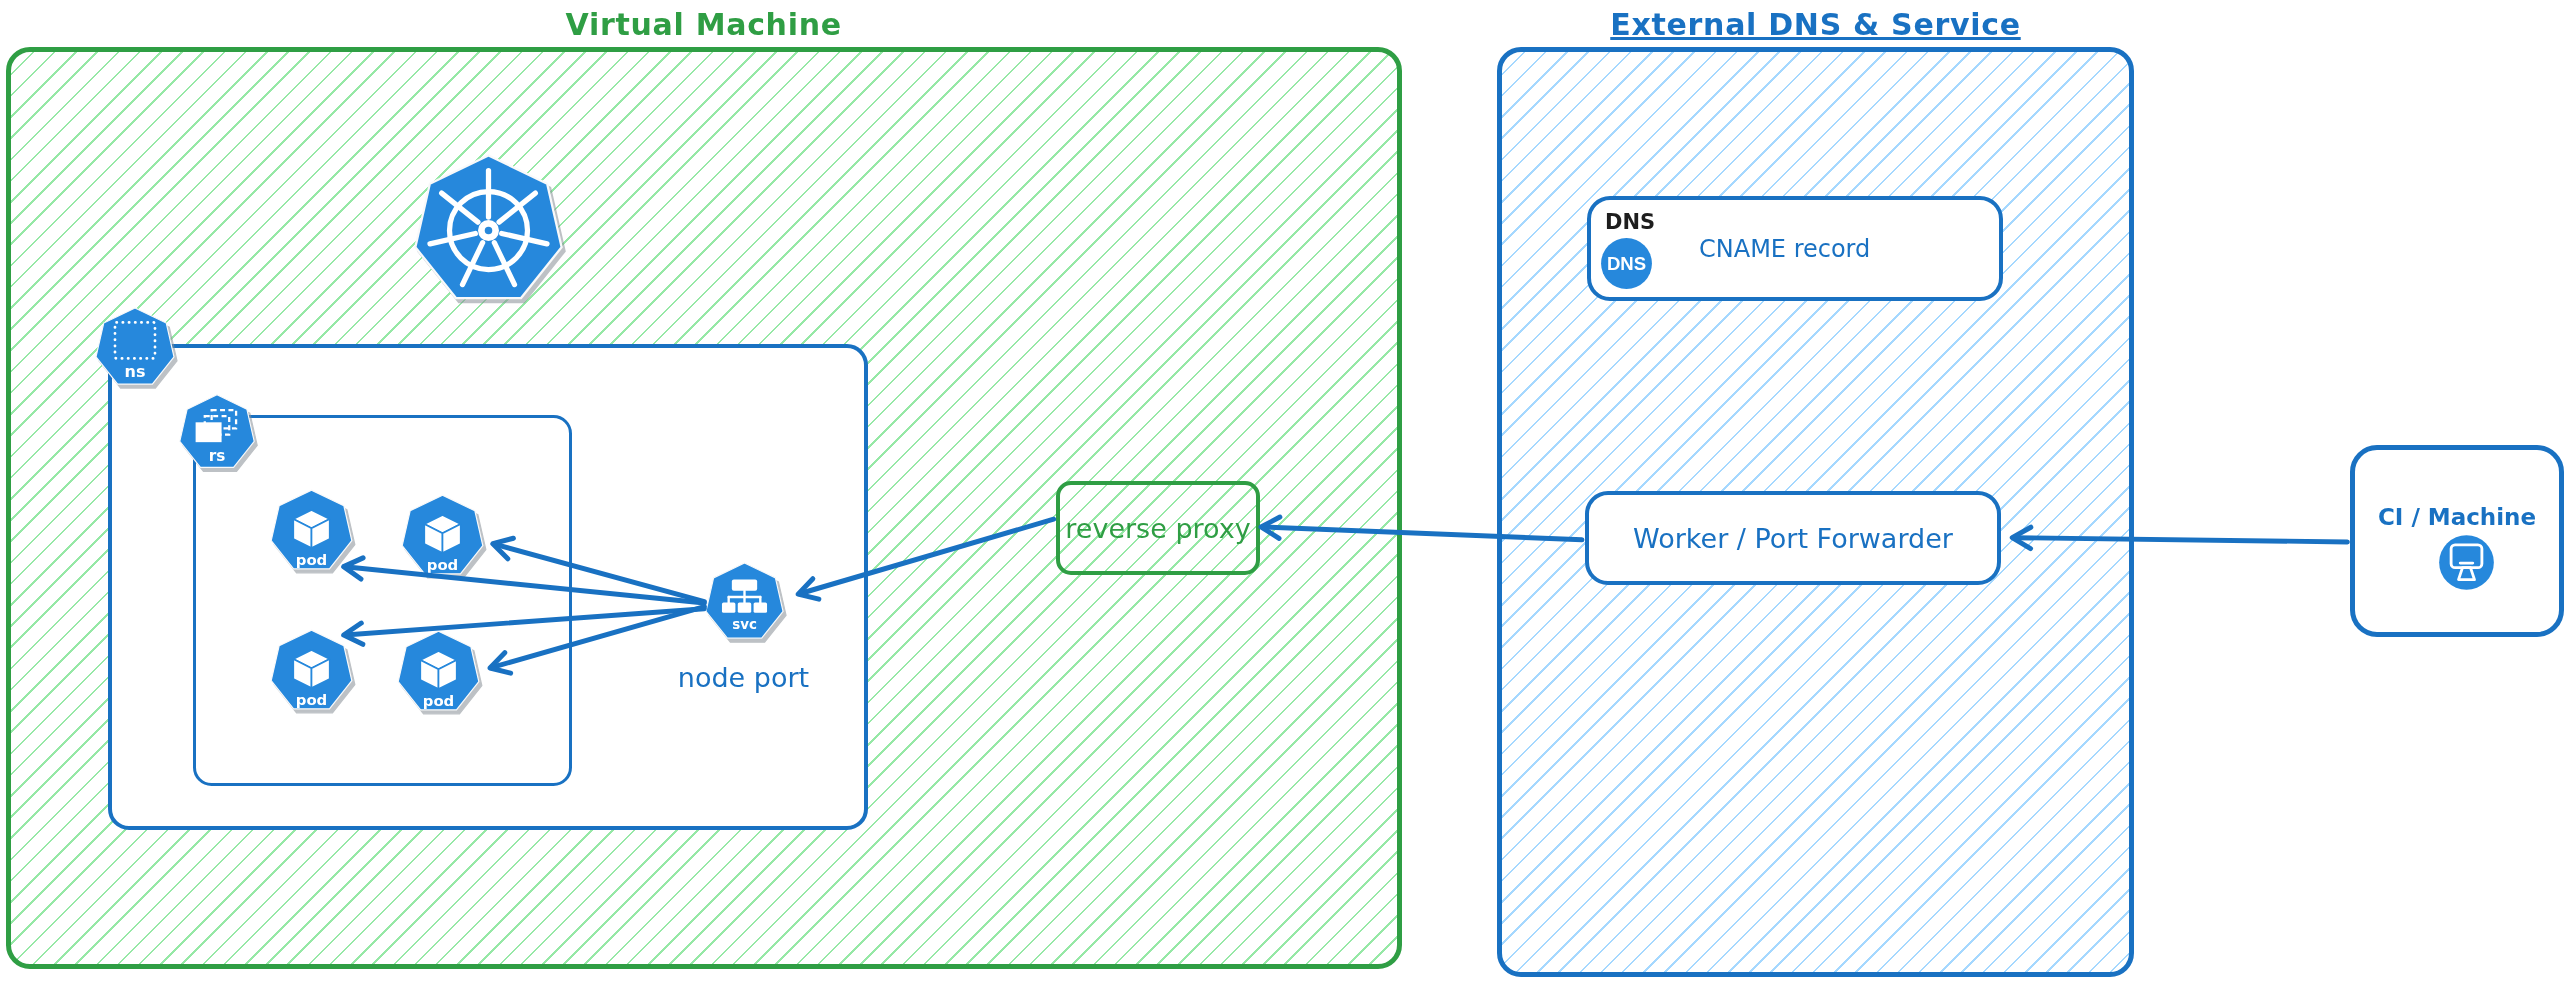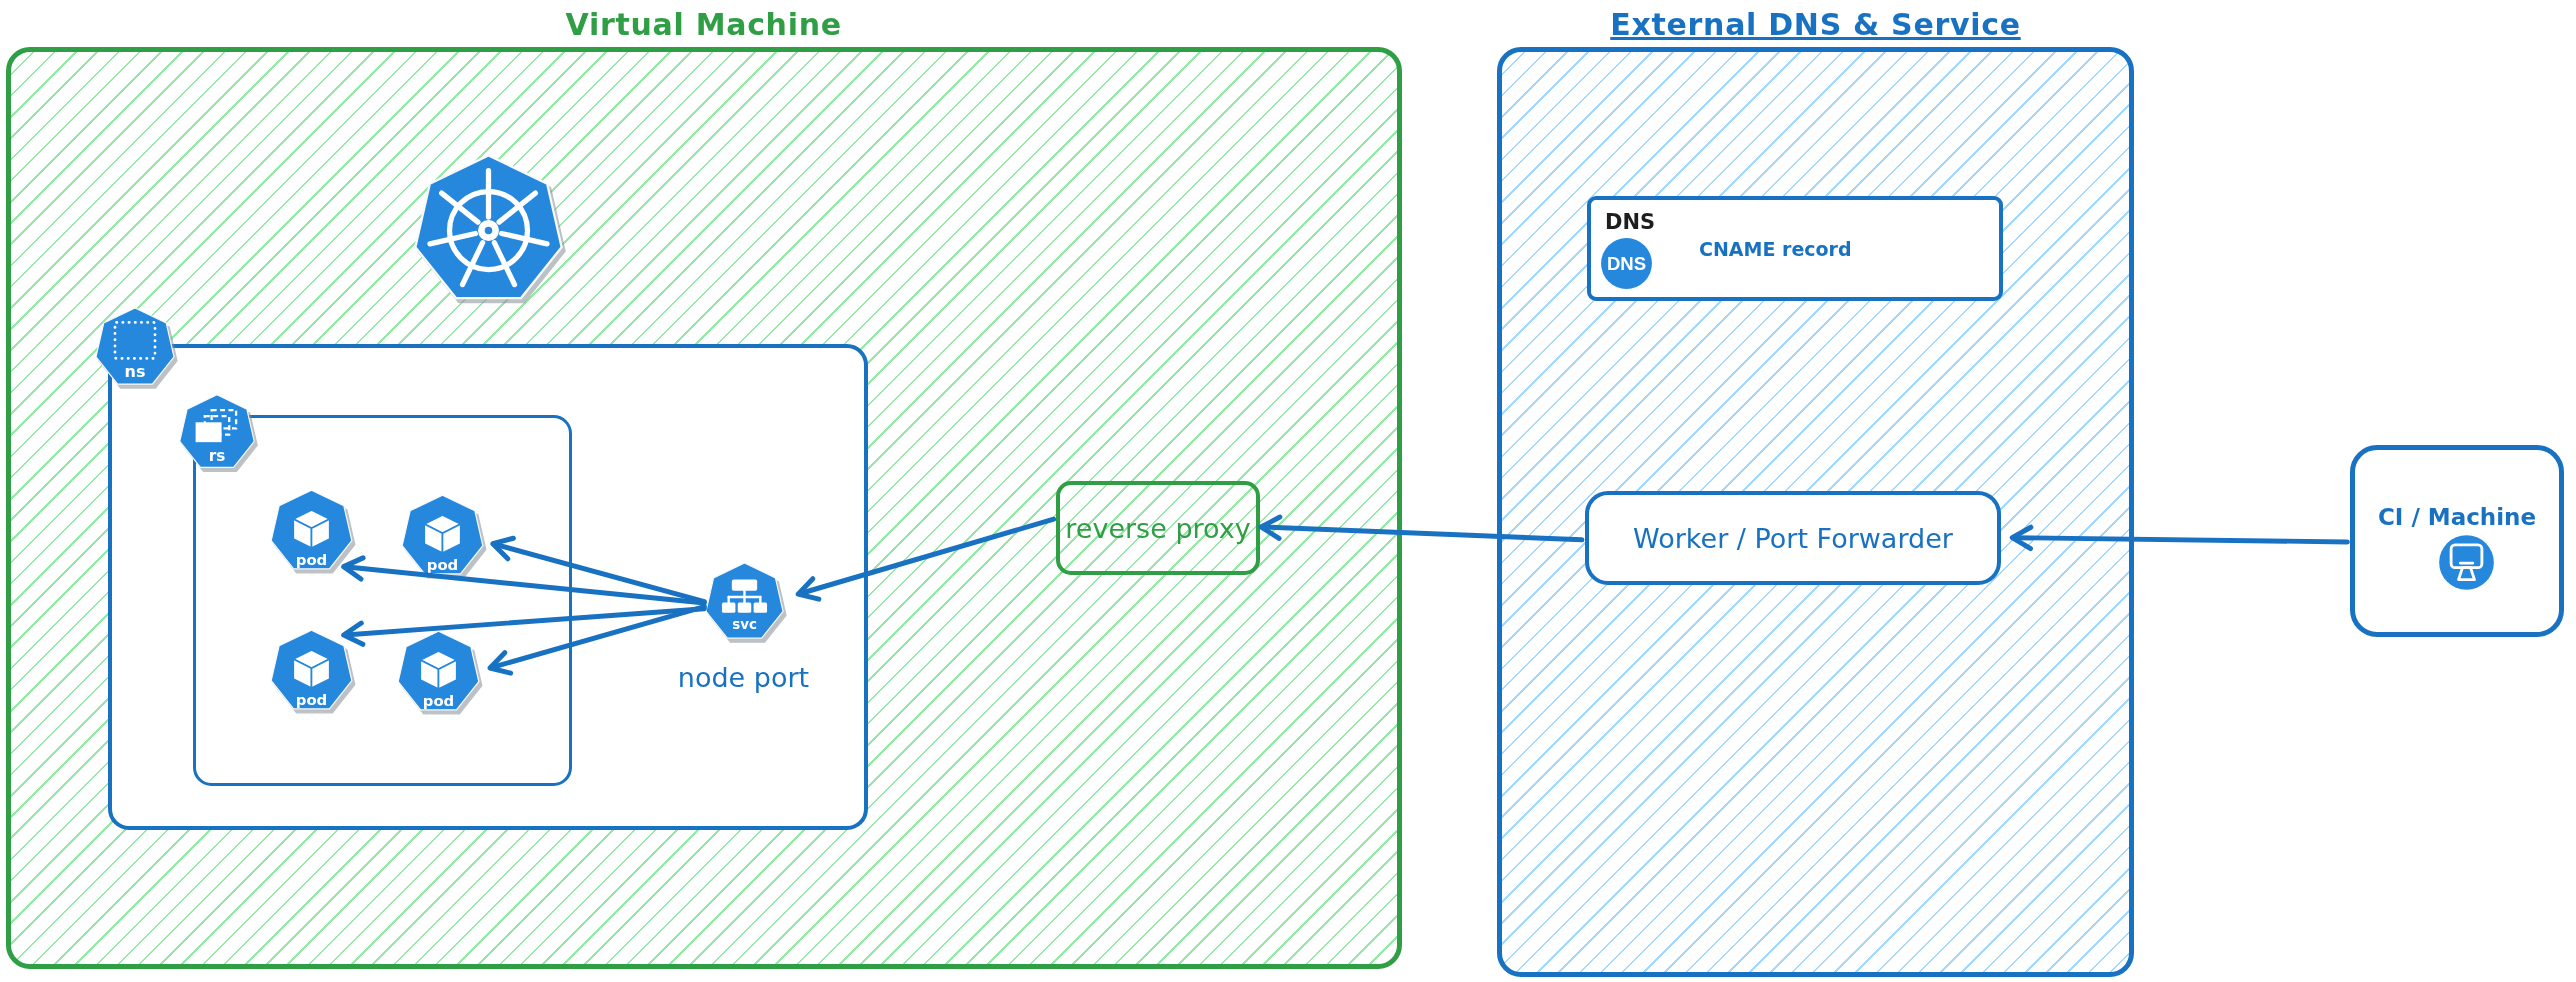--- a/index.html
+++ b/index.html
@@ -37,29 +37,29 @@
   .white-box{background:#ffffff;box-sizing:border-box;}
   .ns-box{left:108px;top:344px;width:760px;height:486px;
     border:4.3px solid var(--blue-accent,#1971c2);border-radius:21px;}
   .rs-box{left:193px;top:415px;width:379px;height:371px;
     border:3.6px solid var(--blue-accent,#1971c2);border-radius:18.5px;}
   .rp-box{left:1056px;top:481px;width:196px;height:86px;
     border:4.3px solid var(--green-accent,#2f9e44);border-radius:15px;
     display:flex;align-items:center;justify-content:center;
     font-size:27px;color:var(--green-accent,#2f9e44);}
   .dns-box{left:1587px;top:196px;width:416px;height:105px;
-    border:4.3px solid var(--blue-accent,#1971c2);border-radius:9px;}
+    border:4.3px solid var(--blue-accent,#1971c2);border-radius:23px;}
   .worker-box{left:1585px;top:491px;width:416px;height:94px;
     border:4.3px solid var(--blue-accent,#1971c2);border-radius:23px;
     display:flex;align-items:center;justify-content:center;
     font-size:27px;color:var(--blue-accent,#1971c2);}
 
   .dns-tag{left:14px;top:10px;font-size:21px;font-weight:600;color:#1e1e1e;}
   .cname-label{left:108px;top:0;height:100%;display:flex;align-items:center;
-    font-size:19px;color:var(--blue-accent,#1971c2);font-weight:bold;}
+    font-size:24px;color:var(--blue-accent,#1971c2);}
 
   .node-port-label{left:637px;top:662px;width:213px;text-align:center;
     font-size:27px;color:var(--blue-accent,#1971c2);}
   .ci-label{left:2350px;top:504px;width:214px;text-align:center;
     font-size:23px;color:var(--blue-accent,#1971c2);font-weight:600;}
 
   
   .icon{filter:drop-shadow(3.6px 4.3px 0 rgba(135,142,150,.55));}
   .hepta{fill:var(--icon-blue,#2688dc);stroke:#f8f9fa;stroke-width:3px;}
   .wheel{fill:none;stroke:#fff;stroke-width:7px;stroke-linecap:round;}

